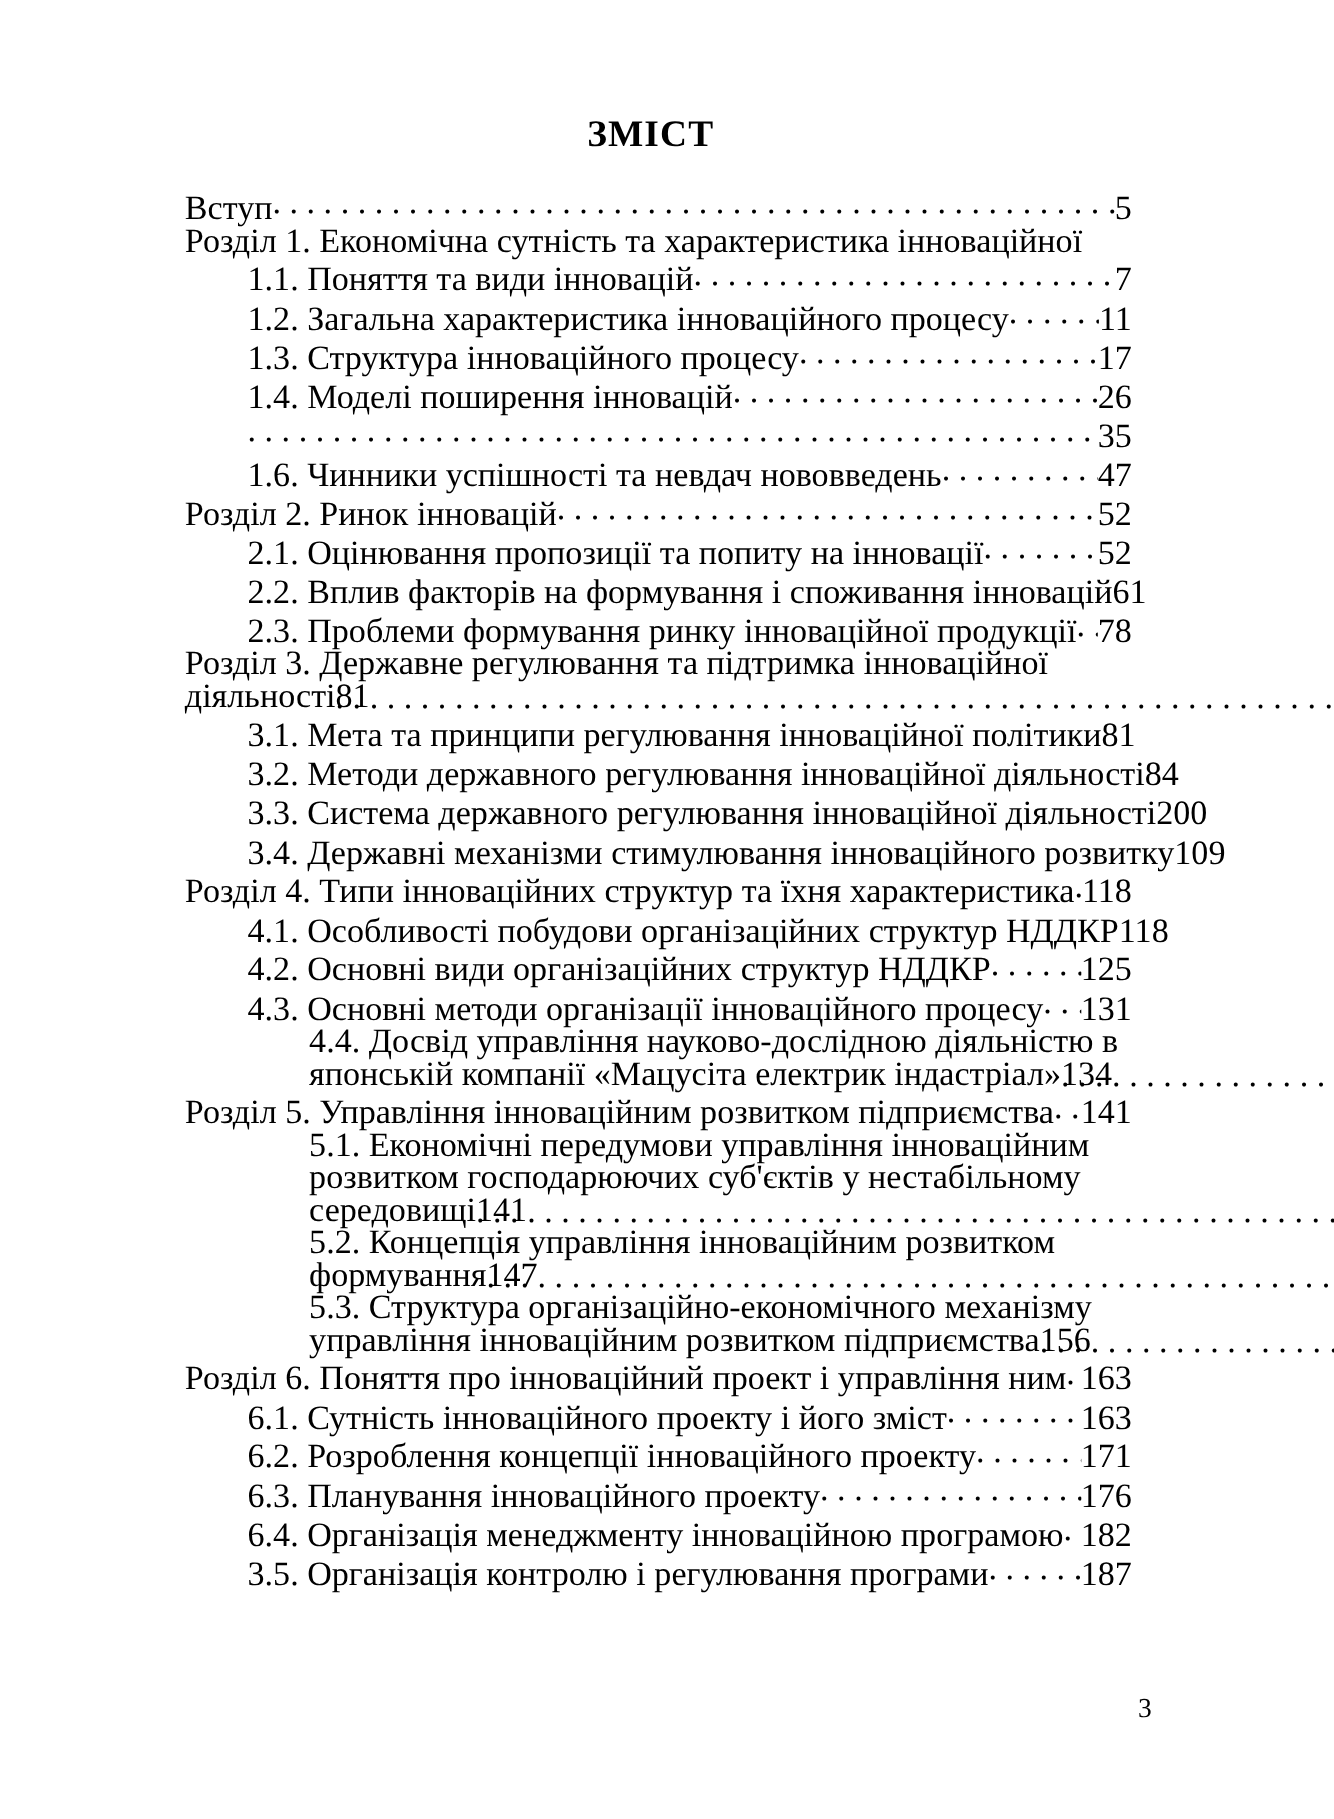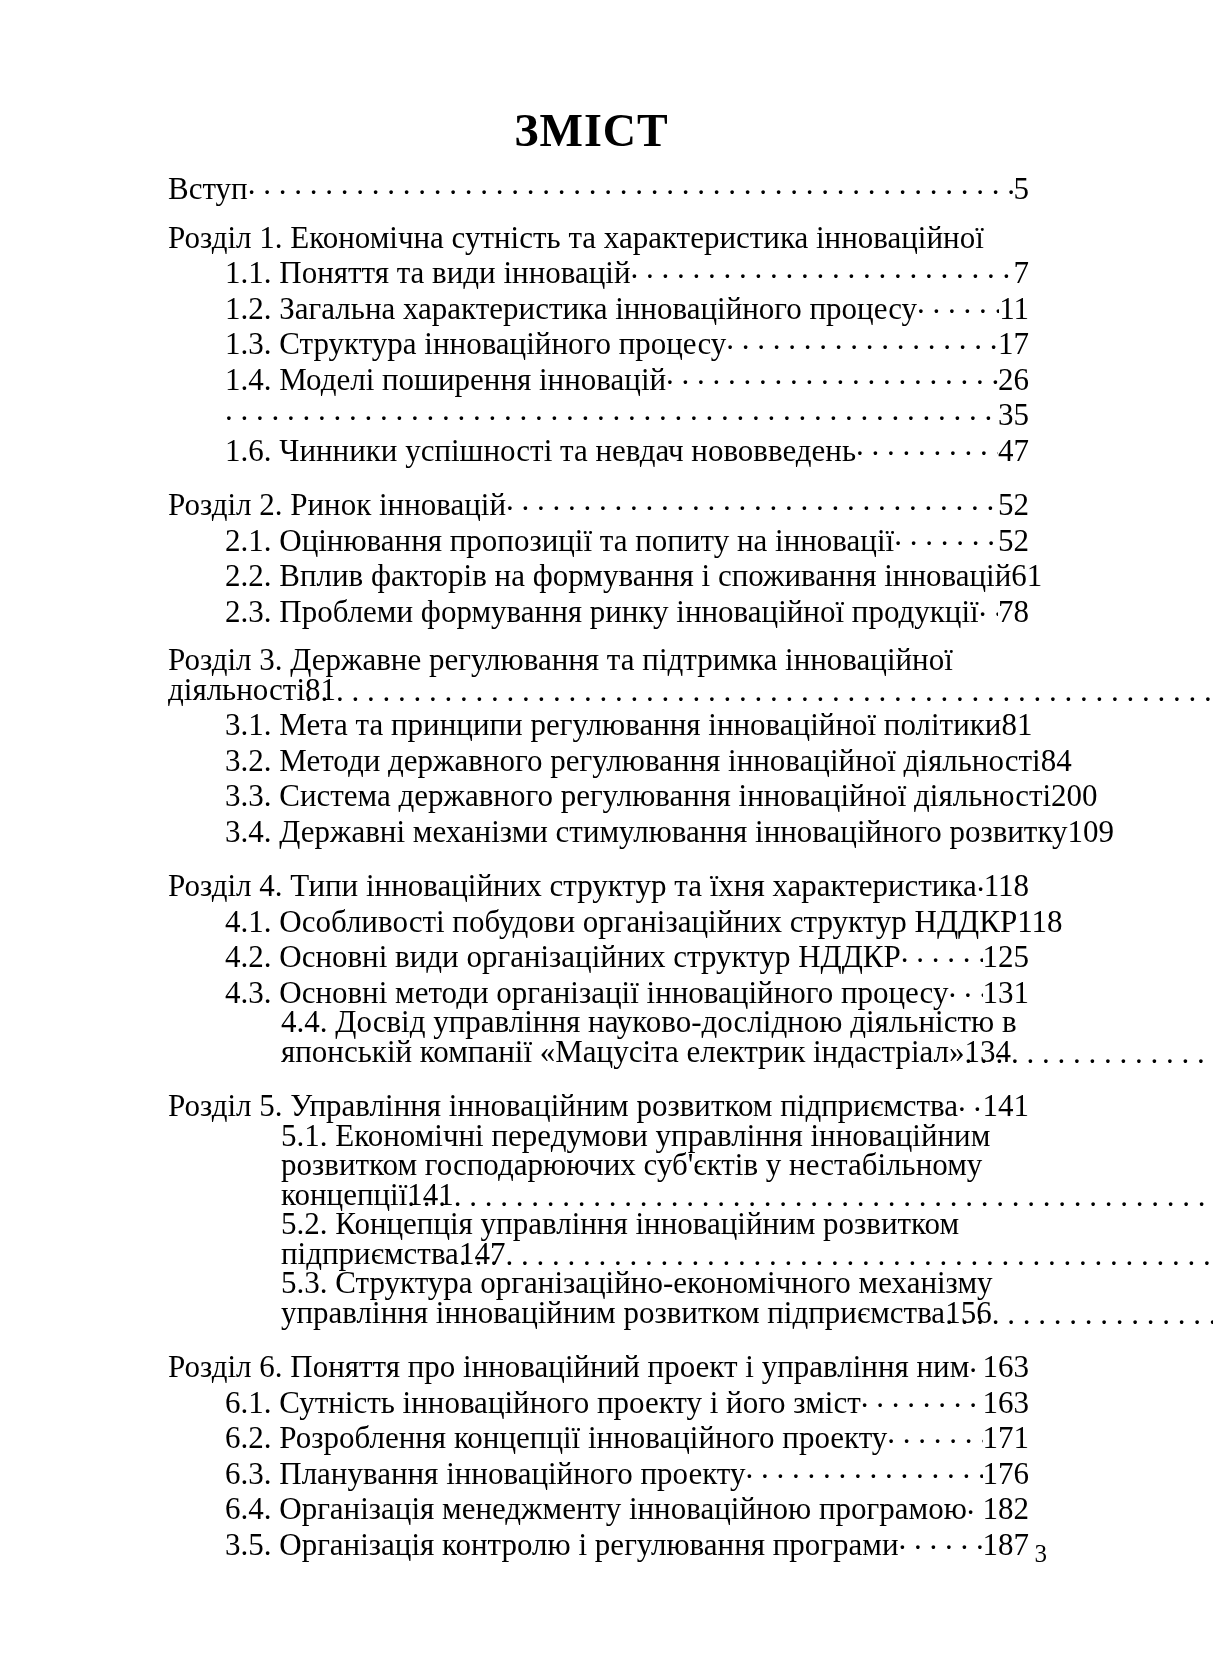--- a/index.html
+++ b/index.html
@@ -17,21 +17,21 @@
   }
   .page {
     position: relative;
     width: 1213px;
     height: 1654px;
     box-sizing: border-box;
     padding: 0;
   }
   .doc-title {
     text-align: center;
-    font-size: 46px;
+    font-size: 34px;
     font-weight: bold;
     letter-spacing: 1px;
     margin: 0;
     padding-top: 104px;
     padding-right: 30px;
   }
   .toc {
     margin: 0;
     padding: 0;
     list-style: none;
@@ -75,21 +75,20 @@
   .entry .page-num {
     white-space: pre;
     text-align: right;
     flex: 0 0 auto;
   }
   
   .lvl1 {
     margin-left: 0px;
   }
   .lvl1.gap-before {
-    margin-top: 19px;
   }
   
   .lvl2 {
     margin-left: 57px;
   }
   .cont-line {
     display: block;
     margin-left: 0;
   }
   .lvl2 .cont-line {
@@ -256,25 +255,25 @@
       <div class="entry lvl1 gap-before">
         <div class="entry-row">
           <span class="label">Розділ 5. Управління інноваційним розвитком підприємства</span>
           <span class="leader"></span>
           <span class="page-num">141</span>
         </div>
       </div>
       <div class="entry lvl2">
         <div class="cont-line">5.1. Економічні передумови управління інноваційним</div>
         <div class="cont-line">розвитком господарюючих суб'єктів у нестабільному</div>
-        <div class="entry-row cont-line"><span class="label">концепції</span><span class="leader"></span><span class="page-num">141</span></div>
+        <div class="entry-row cont-line"><span class="label">середовищі</span><span class="leader"></span><span class="page-num">141</span></div>
       </div>
       <div class="entry lvl2">
         <div class="cont-line">5.2. Концепція управління інноваційним розвитком</div>
-        <div class="entry-row cont-line"><span class="label">підприємства</span><span class="leader"></span><span class="page-num">147</span></div>
+        <div class="entry-row cont-line"><span class="label">формування</span><span class="leader"></span><span class="page-num">147</span></div>
       </div>
       <div class="entry lvl2">
         <div class="cont-line">5.3. Структура організаційно-економічного механізму</div>
         <div class="entry-row cont-line"><span class="label">управління інноваційним розвитком підприємства</span><span class="leader"></span><span class="page-num">156</span></div>
       </div>
       <div class="entry lvl1 gap-before">
         <div class="entry-row">
           <span class="label">Розділ 6. Поняття про інноваційний проект і управління ним</span>
           <span class="leader"></span>
           <span class="page-num">163</span>

